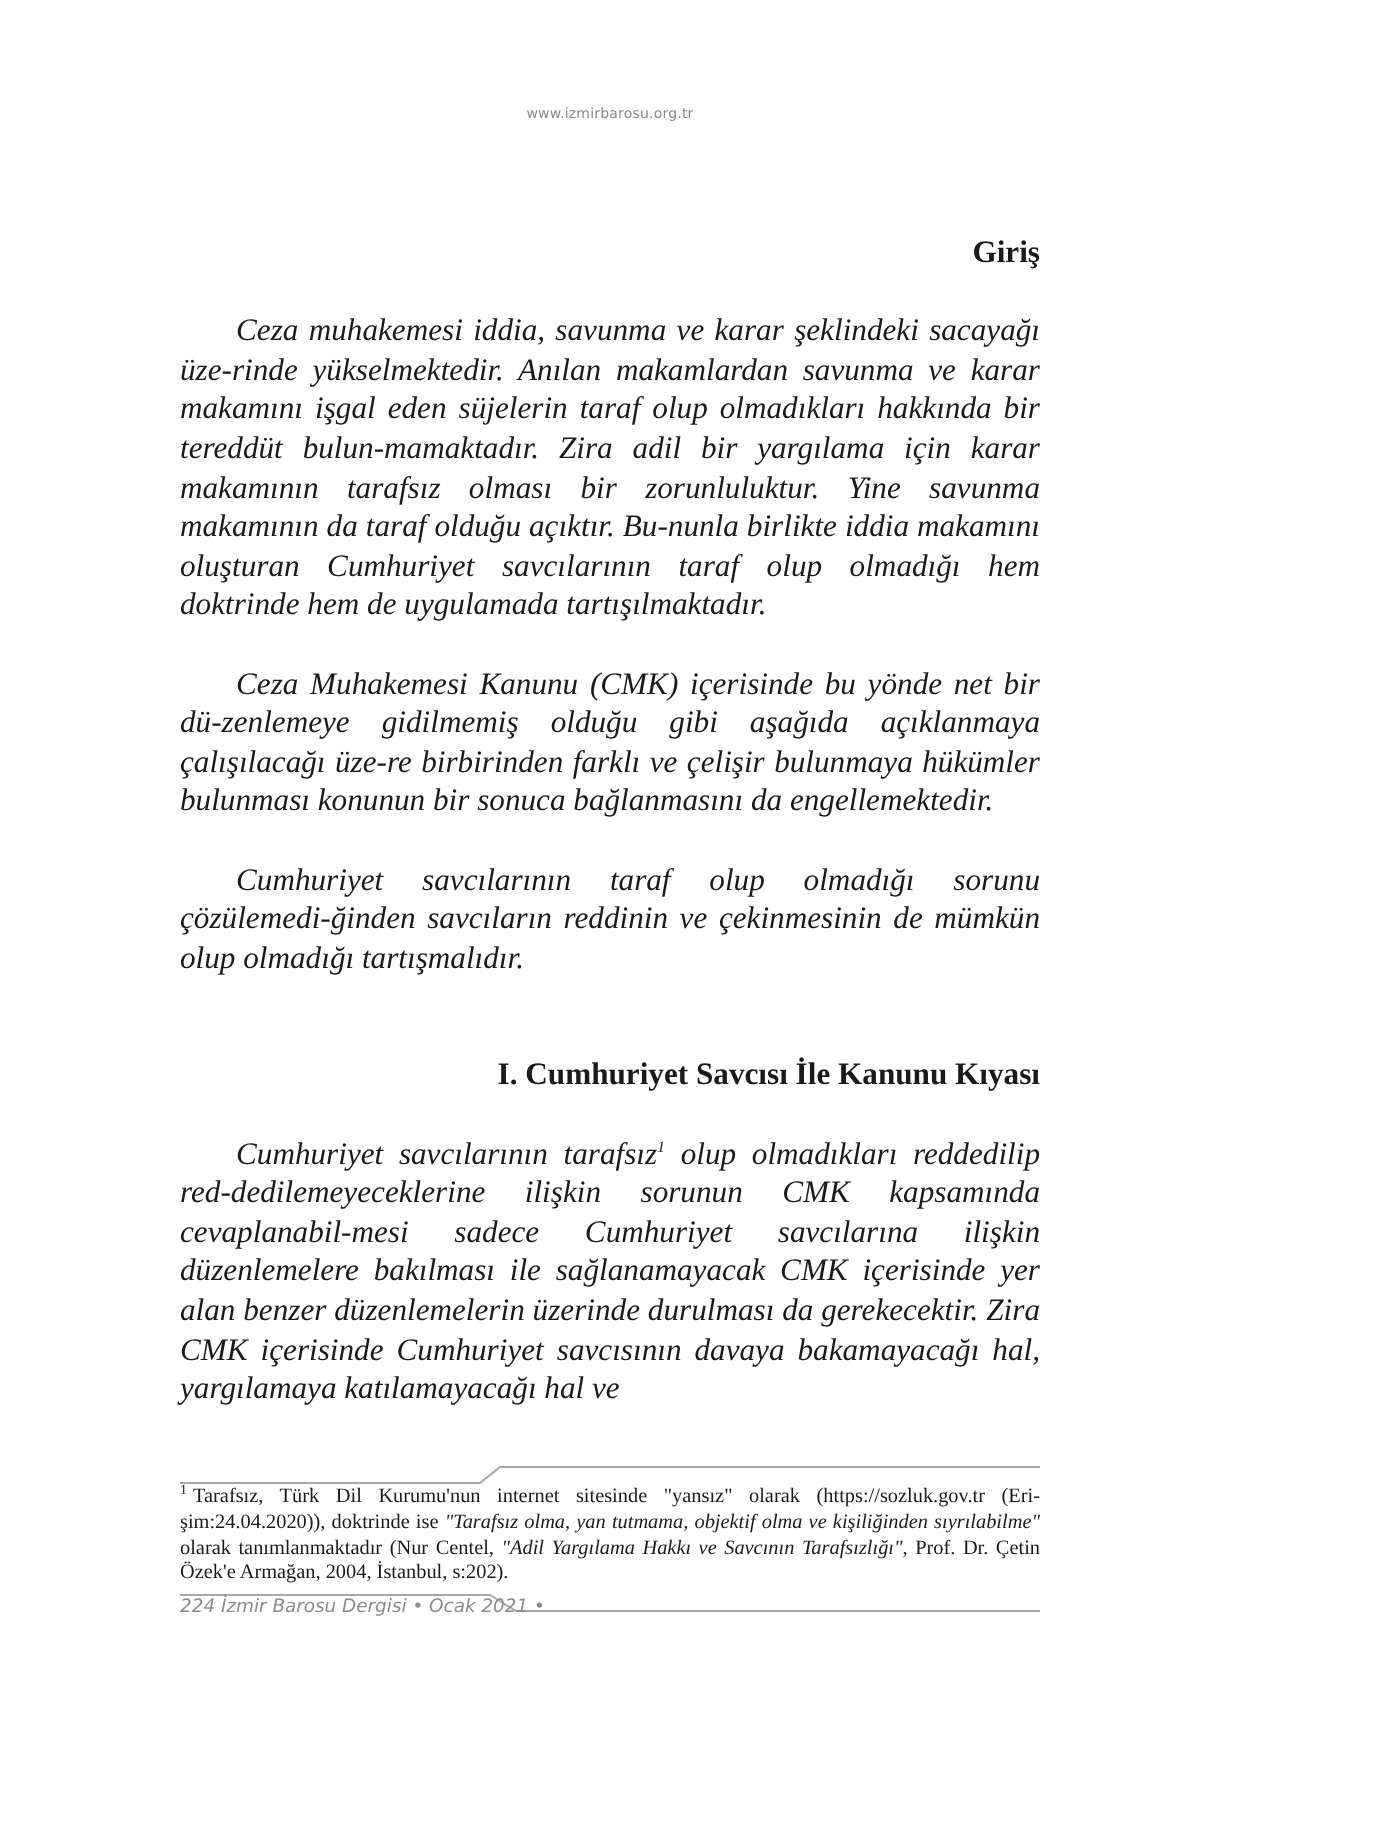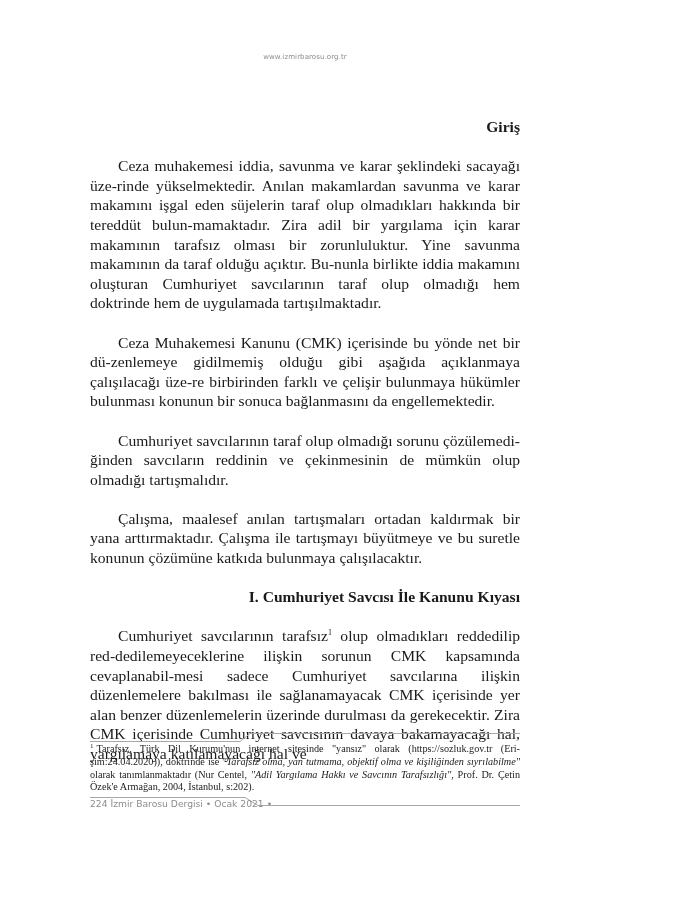--- a/index.html
+++ b/index.html
@@ -3,28 +3,28 @@
   <meta charset="utf-8">
   <style>
     html, body { margin: 0; padding: 0; background: #ffffff; }
     body { width: 700px; height: 917px; position: relative; overflow: hidden; }
     .page { position: absolute; left: 0; top: 0; width: 700px; height: 917px; background: #fff; }
     .header { position: absolute; left: 90px; top: 53px; width: 430px; height: 14px; display: flex; align-items: center; flex-direction: column; }
     .header-url { font-family: "DejaVu Sans", sans-serif; font-size: 7px; color: #8a8a8a; letter-spacing: 0.1px; white-space: nowrap; }
     .header-rule { flex: 1; height: 0; border-top: 1px solid #a8a8a8; margin-left: 2px; }
     .body-col { position: absolute; left: 90px; top: 117px; width: 430px; font-family: "Liberation Serif", "DejaVu Serif", serif; color: #1a1a1a; font-size: 15.6px; line-height: 19.6px; }
     .heading { font-weight: bold; padding-left: 28px; margin: 0; text-align: right; }
-    .para { text-indent: 28px; text-align: justify; margin: 0; hyphens: manual; }
+    .para { text-indent: 28px; text-align: justify; margin: 0; hyphens: manual; font-style: italic; }
     .gap { height: 19.6px; }
     sup.fnref { font-size: 8px; line-height: 0; vertical-align: super; }
     .fn-sep { position: absolute; left: 90px; top: 730px; width: 430px; height: 12px; }
     .footnote { position: absolute; left: 90px; top: 743px; width: 430px; font-family: Liberation Serif, serif; color: #1a1a1a; font-size: 10.2px; line-height: 12.8px; text-align: justify; }
     .footnote .fn-num { font-size: 7px; vertical-align: super; line-height: 0; margin-right: 3px; }
     .footnote em { font-style: italic; }
-    .footer { position: absolute; left: 90px; top: 797px; width: 430px; height: 16px; }
+    .footer { position: absolute; left: 90px; top: 797px; width: 430px; height: 16px; font-style: italic; }
     .footer-text { position: absolute; left: 0; top: 1px; font-family: "DejaVu Sans", sans-serif; font-size: 9.2px; color: #8c8c8c; white-space: nowrap; }
   </style>
 </head>
 <body>
 
 <div class="page">
 
   <div class="header">
     <span class="header-url">www.izmirbarosu.org.tr</span>
     <span class="header-rule"></span>
@@ -32,21 +32,20 @@
 
   <div class="body-col">
     <p class="heading">Giriş</p>
     <div class="gap"></div>
     <p class="para">Ceza muhakemesi iddia, savunma ve karar şeklindeki sacayağı üze-rinde yükselmektedir. Anılan makamlardan savunma ve karar makamını işgal eden süjelerin taraf olup olmadıkları hakkında bir tereddüt bulun-mamaktadır. Zira adil bir yargılama için karar makamının tarafsız olması bir zorunluluktur. Yine savunma makamının da taraf olduğu açıktır. Bu-nunla birlikte iddia makamını oluşturan Cumhuriyet savcılarının taraf olup olmadığı hem doktrinde hem de uygulamada tartışılmaktadır.</p>
     <div class="gap"></div>
     <p class="para">Ceza Muhakemesi Kanunu (CMK) içerisinde bu yönde net bir dü-zenlemeye gidilmemiş olduğu gibi aşağıda açıklanmaya çalışılacağı üze-re birbirinden farklı ve çelişir bulunmaya hükümler bulunması konunun bir sonuca bağlanmasını da engellemektedir.</p>
     <div class="gap"></div>
     <p class="para">Cumhuriyet savcılarının taraf olup olmadığı sorunu çözülemedi-ğinden savcıların reddinin ve çekinmesinin de mümkün olup olmadığı tartışmalıdır.</p>
     <div class="gap"></div>
-    <p class="para">Çalışma, maalesef anılan tartışmaları ortadan kaldırmak bir yana arttırmaktadır. Çalışma ile tartışmayı büyütmeye ve bu suretle konunun çözümüne katkıda bulunmaya çalışılacaktır.</p>
     <div class="gap"></div>
     <p class="heading">I. Cumhuriyet Savcısı İle Kanunu Kıyası</p>
     <div class="gap"></div>
     <p class="para"><span>Cumhuriyet savcılarının tarafsız</span><sup class="fnref">1</sup><span> olup olmadıkları reddedilip red-dedilemeyeceklerine ilişkin sorunun CMK kapsamında cevaplanabil-mesi sadece Cumhuriyet savcılarına ilişkin düzenlemelere bakılması ile sağlanamayacak CMK içerisinde yer alan benzer düzenlemelerin üzerinde durulması da gerekecektir. Zira CMK içerisinde Cumhuriyet savcısının davaya bakamayacağı hal, yargılamaya katılamayacağı hal ve</span></p>
   </div>
 
   <svg class="fn-sep" width="430" height="12" viewBox="0 0 430 12">
     <path d="M0 11.5 L150 11.5 L160 3.5 L430 3.5" fill="none" stroke="#a8a8a8" stroke-width="1"></path>
   </svg>
 

